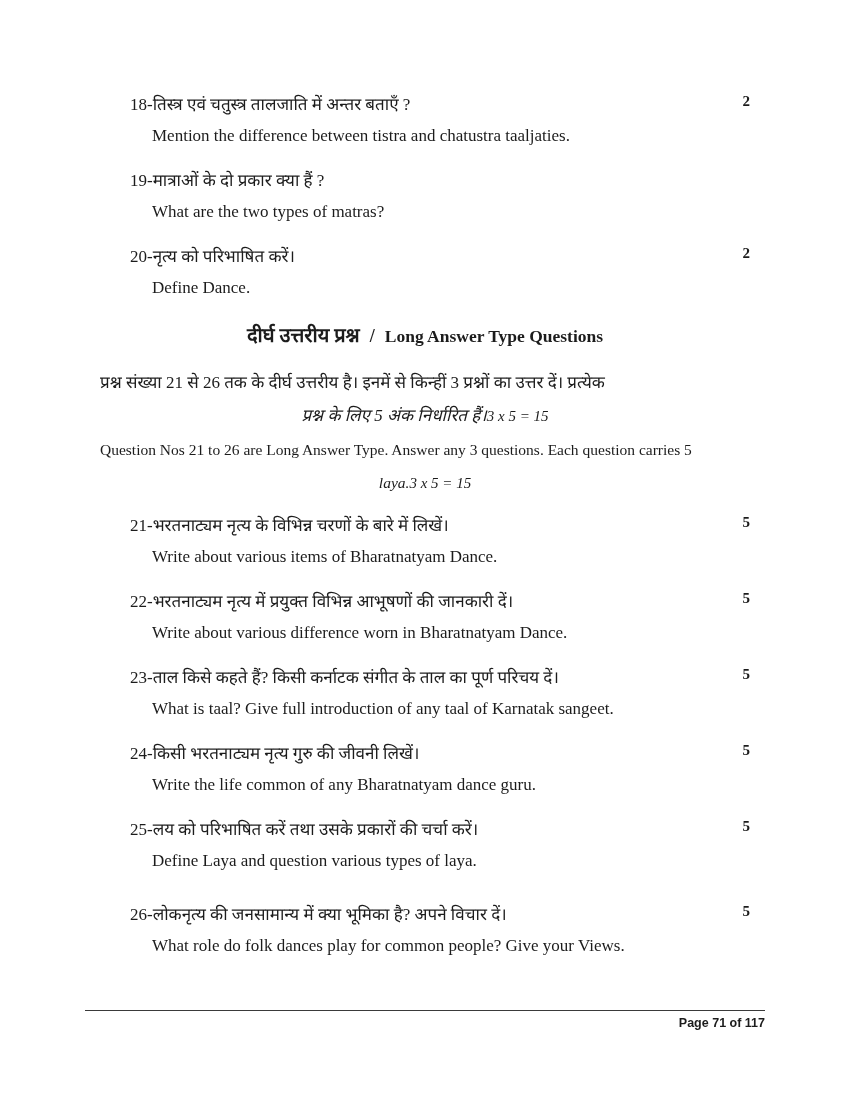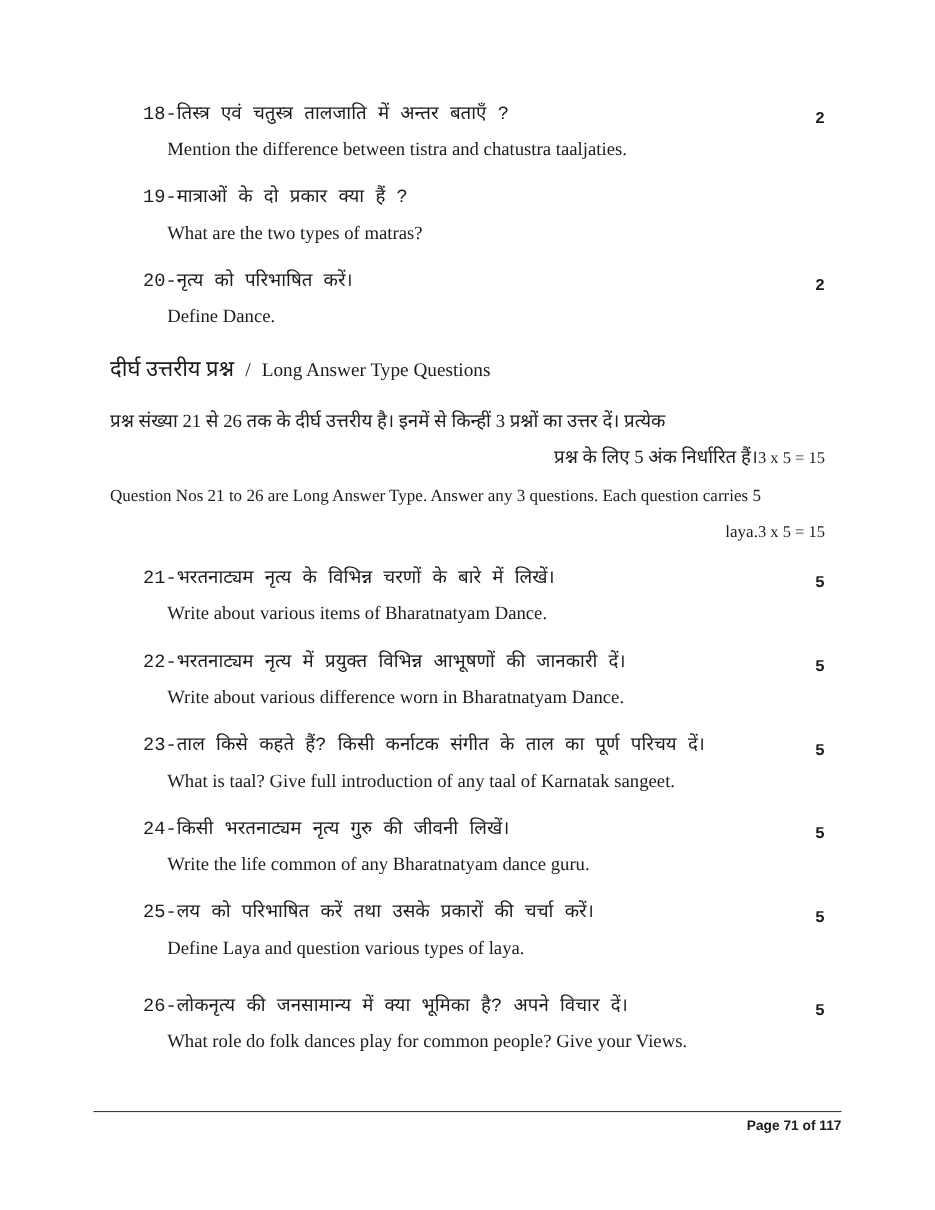--- a/index.html
+++ b/index.html
@@ -16,63 +16,63 @@
     position: absolute;
     left: 100px;
     right: 100px;
     top: 93px;
   }
   
   .question { margin-left: 30px; margin-bottom: 23px; }
   .q-row {
     display: flex;
     justify-content: space-between;
-    align-items: flex-end;
-    font-family: Liberation Mono, monospace;
+    align-items: flex-start;
   }
   .q-hindi {
     font-size: 17px;
     line-height: 24px;
     white-space: nowrap;
   }
   .q-marks {
     font-size: 15px;
     font-weight: bold;
     padding-left: 10px;
   }
   .q-english {
     margin-left: 22px;
     margin-top: 9px;
     font-size: 17px;
     line-height: 20px;
   }
   
   .section-heading {
-    text-align: left;
+    text-align: center;
     margin-top: 12px;
     margin-bottom: 18px;
-    font-weight: normal;
+    font-weight: bold;
   }
   .section-heading .hn { font-size: 20px; }
   .section-heading .sep { font-size: 18px; padding: 0 6px; }
   .section-heading .en { font-size: 17.5px; }
   
   .instructions { margin-bottom: 14px; }
   .instr-line {
     font-size: 17px;
     line-height: 33px;
   }
   .instr-line.en {
     font-size: 15.5px;
     line-height: 33px;
   }
   .instr-split {
     display: flex;
-    justify-content: flex-end;
+    justify-content: center;
     align-items: baseline;
+    font-style: italic;
   }
   .formula {
     font-size: 15px;
     font-family: "Liberation Serif", serif;
   }
   .long-gap { margin-top: 32px; }
   
   .footer {
     position: absolute;
     left: 85px;

